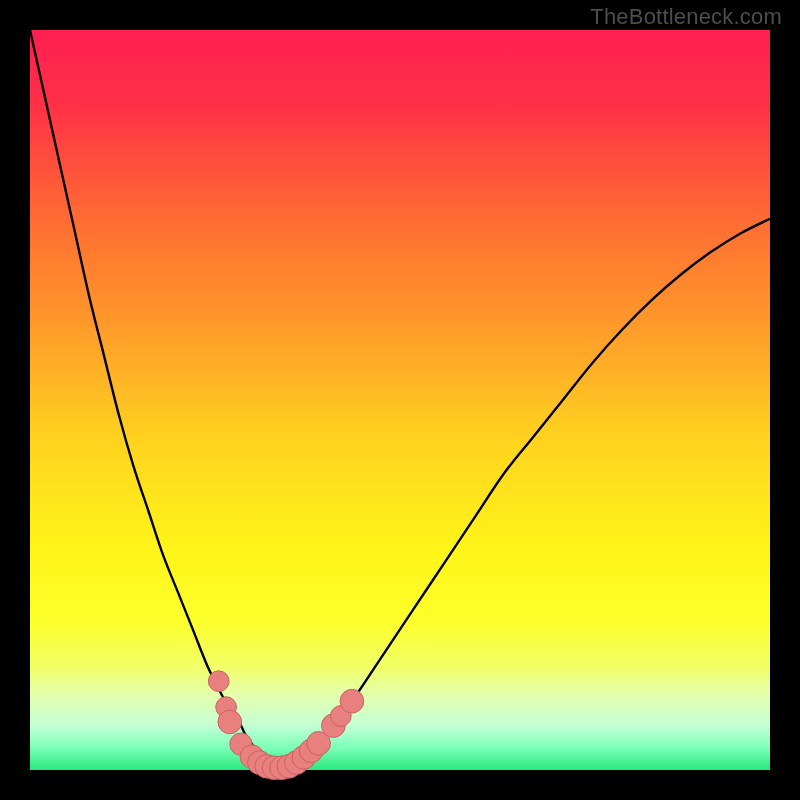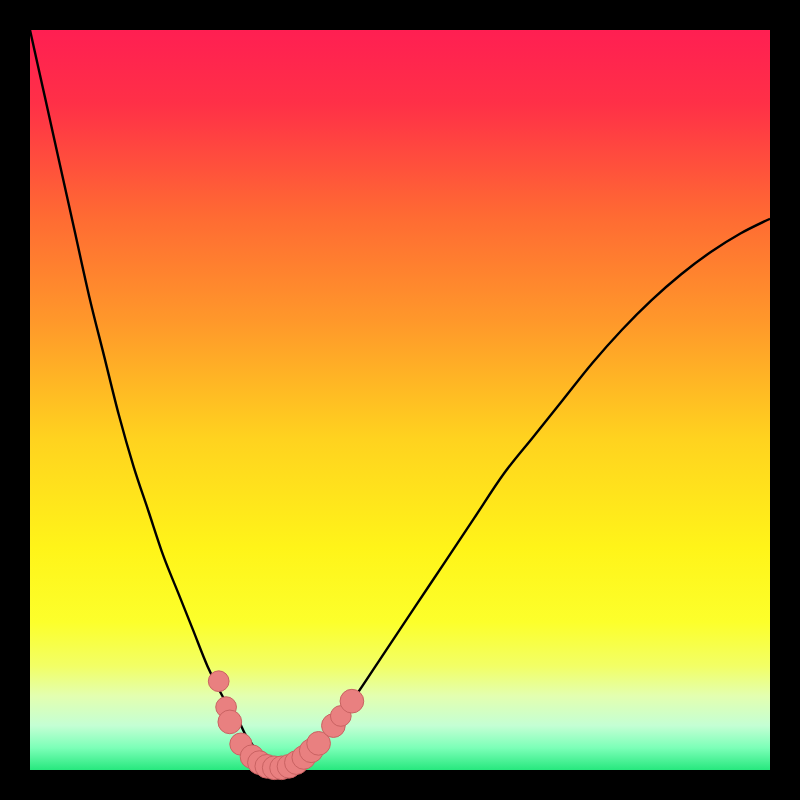--- a/index.html
+++ b/index.html
@@ -28,20 +28,21 @@
     letter-spacing: 0.2px;
   }
   svg {
     display: block;
   }
 </style>
 </head>
 <body>
 
 <div class="frame">
+  <div class="attribution">TheBottleneck.com</div>
   <svg id="chart-svg" width="800" height="800" viewBox="0 0 800 800">
     <defs>
       <linearGradient id="bg-grad" x1="0" y1="0" x2="0" y2="1">
           <stop offset="0%" stop-color="#ff1f52"></stop>
           <stop offset="10%" stop-color="#ff3047"></stop>
           <stop offset="25%" stop-color="#ff6a33"></stop>
           <stop offset="40%" stop-color="#ff9a2a"></stop>
           <stop offset="55.00000000000001%" stop-color="#ffd21f"></stop>
           <stop offset="70%" stop-color="#fff419"></stop>
           <stop offset="80%" stop-color="#fcff2b"></stop>

